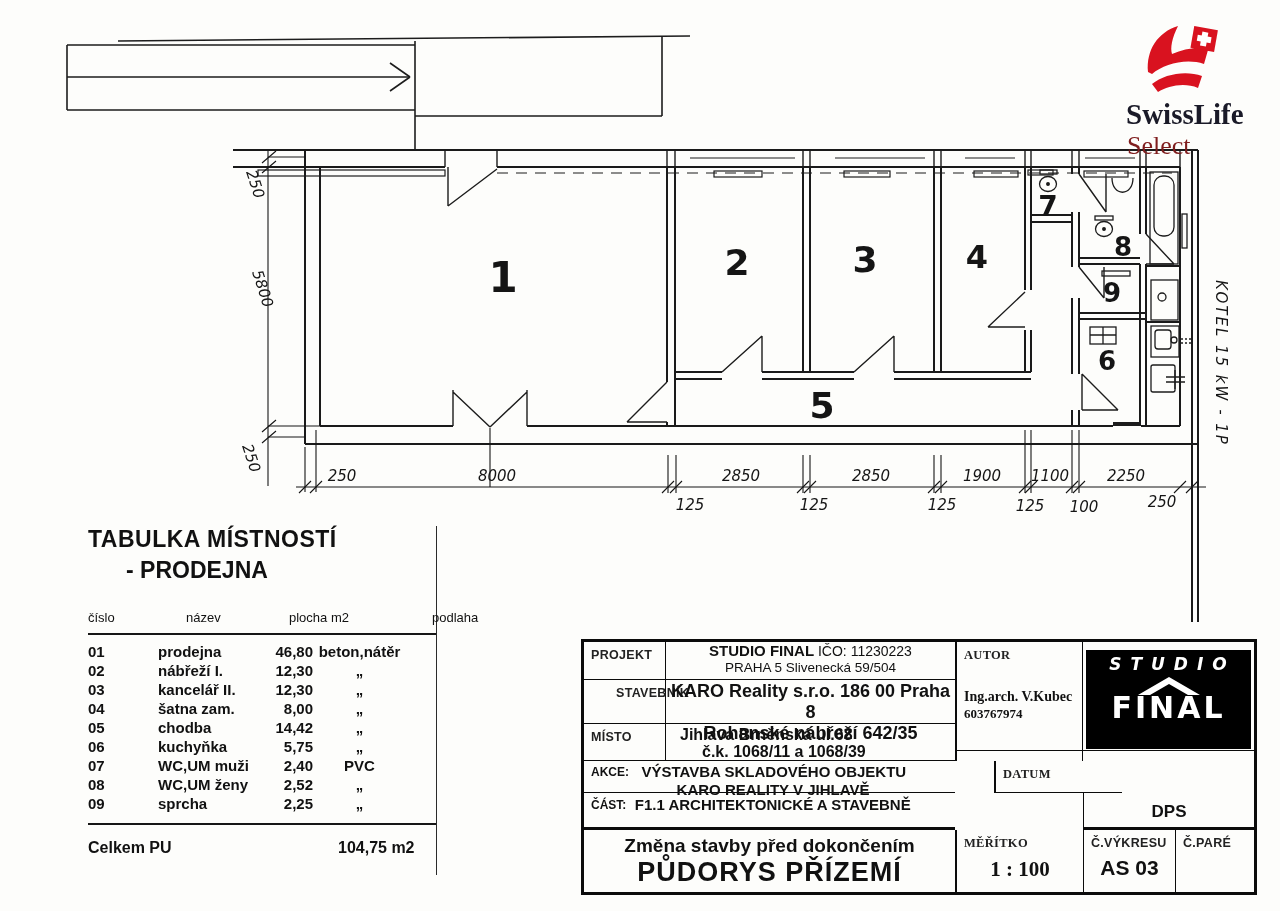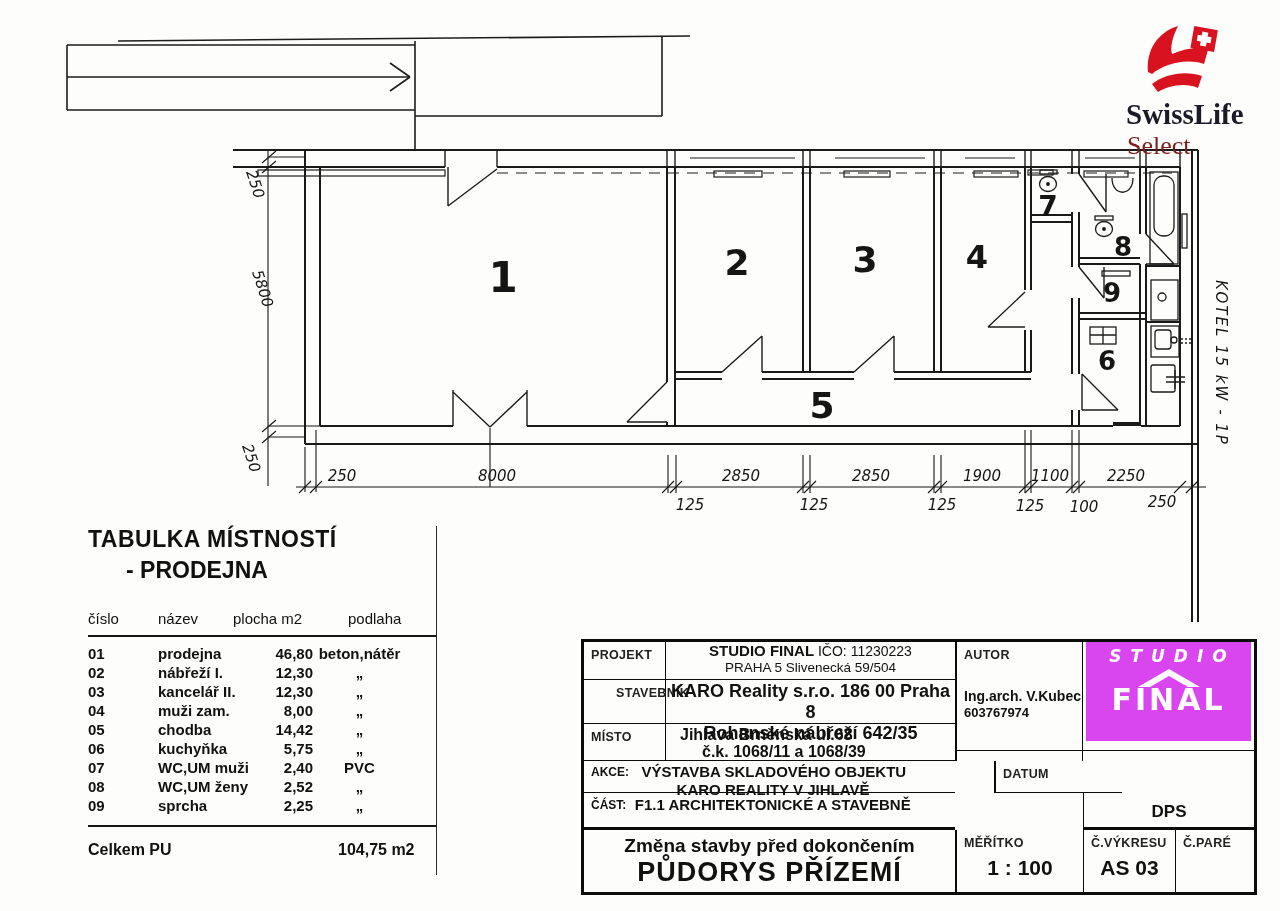--- a/index.html
+++ b/index.html
@@ -15,53 +15,53 @@
 
   
   .swisslife{position:absolute;left:1112px;top:20px;width:160px;height:130px;}
   .sl-brand{font-family:"Liberation Serif",serif;font-weight:600;font-size:29px;color:#1a1a28;margin:2px 0 0 14px;letter-spacing:0px;}
   .sl-sub{font-family:"Liberation Serif",serif;font-size:26px;color:#7f1d1d;margin:0 0 0 15px;}
 
   
   .room-table{position:absolute;left:88px;top:526px;width:349px;height:349px;border-right:1.6px solid #2a2a2a;box-sizing:border-box;}
   .rt-title{font-size:23px;font-weight:bold;letter-spacing:.5px;}
   .rt-title2{font-size:23px;font-weight:bold;margin:4px 0 0 38px;}
-  .rt-head{display:grid;grid-template-columns:70px 75px 115px 1fr;font-size:15px;margin-top:26px;}
+  .rt-head{display:grid;grid-template-columns:70px 75px 115px 1fr;font-size:13px;margin-top:26px;gap:28px;}
   .rt-rule{border-top:2.6px solid #161616;margin-top:8px;}
   .rt-rows{margin-top:7px;}
   .rt-row{display:grid;grid-template-columns:70px 107px 48px 1fr;font-size:15px;font-weight:bold;line-height:19px;}
   .rt-row .c3{text-align:right;}
   .rt-row .c4{text-align:center;padding-right:30px;}
   .rt-rule2{border-top:2.6px solid #161616;margin-top:10px;}
   .rt-total{display:grid;grid-template-columns:250px 1fr;font-size:16px;font-weight:bold;margin-top:14px;}
 
   
   .title-block{position:absolute;left:581px;top:639px;width:670px;height:250px;border:3px solid #0b0b0b;box-sizing:content-box;background:#fdfdfb;}
   .tb-cell{position:absolute;box-sizing:border-box;}
   .tb-label{font-size:12.5px;font-weight:600;color:#222;padding:6px 0 0 7px;letter-spacing:.3px;}
   .bR{border-right:1.6px solid #0b0b0b;}
   .bB{border-bottom:1.6px solid #0b0b0b;}
   .bB3{border-bottom:3px solid #0b0b0b;}
-  .bL2{border-left:2.4px solid #0b0b0b;}
+  .bL2{border-left:2.4px solid #0b0b0b;font-family:Liberation Serif, serif;}
   .bL{border-left:1.6px solid #0b0b0b;}
   .tb-center{text-align:center;}
   .tb-line1b{font-size:15px;font-weight:bold;}
   .tb-line1n{font-size:14px;}
   .tb-line2{font-size:13.5px;}
   .tb-big{font-size:18px;font-weight:bold;line-height:21px;padding-top:1px;}
   .tb-med{font-size:16px;font-weight:bold;line-height:17px;padding-top:2px;}
   .tb-inline-label{font-size:12px;font-weight:600;vertical-align:1px;}
   .tb-akce-l1{font-size:15px;font-weight:bold;display:inline;}
   .tb-akce-l2{font-size:15px;font-weight:bold;text-align:center;}
   .tb-change{font-size:19px;font-weight:bold;text-align:center;padding-top:5px;}
   .tb-title-big{font-size:27px;font-weight:bold;text-align:center;letter-spacing:1px;}
   .tb-autor-name{font-size:14px;font-weight:bold;padding:26px 0 0 7px;}
   .tb-autor-phone{font-size:13px;font-weight:bold;padding:1px 0 0 7px;}
   .tb-value{font-weight:bold;text-align:center;}
-  .sf-logo{position:absolute;left:3px;right:3px;top:0;height:99px;background:#d946ef;color:#fff;overflow:hidden;}
+  .sf-logo{position:absolute;left:3px;right:3px;top:8px;height:99px;background:#000000;color:#fff;overflow:hidden;}
   .sf-studio{font-style:italic;font-weight:bold;font-size:17px;letter-spacing:9px;text-align:center;padding:4px 0 0 8px;font-family:"DejaVu Sans",sans-serif;}
   .sf-house{display:block;margin:1px auto -7px auto;}
   .sf-final{font-family:"DejaVu Sans",sans-serif;font-weight:bold;font-size:30px;letter-spacing:3px;text-align:center;}
   .tb-meritko-val{font-size:21px;font-weight:bold;text-align:center;margin-top:6px;}
 </style>
 </head>
 <body>
 
 <div class="page">
 
@@ -241,21 +241,21 @@
           <span class="c4">„</span>
         </div>
       <div class="rt-row">
           <span class="c1">03</span>
           <span class="c2">kancelář II.</span>
           <span class="c3">12,30</span>
           <span class="c4">„</span>
         </div>
       <div class="rt-row">
           <span class="c1">04</span>
-          <span class="c2">muži zam.</span>
+          <span class="c2">šatna zam.</span>
           <span class="c3">8,00</span>
           <span class="c4">„</span>
         </div>
       <div class="rt-row">
           <span class="c1">05</span>
           <span class="c2">chodba</span>
           <span class="c3">14,42</span>
           <span class="c4">„</span>
         </div>
       <div class="rt-row">

